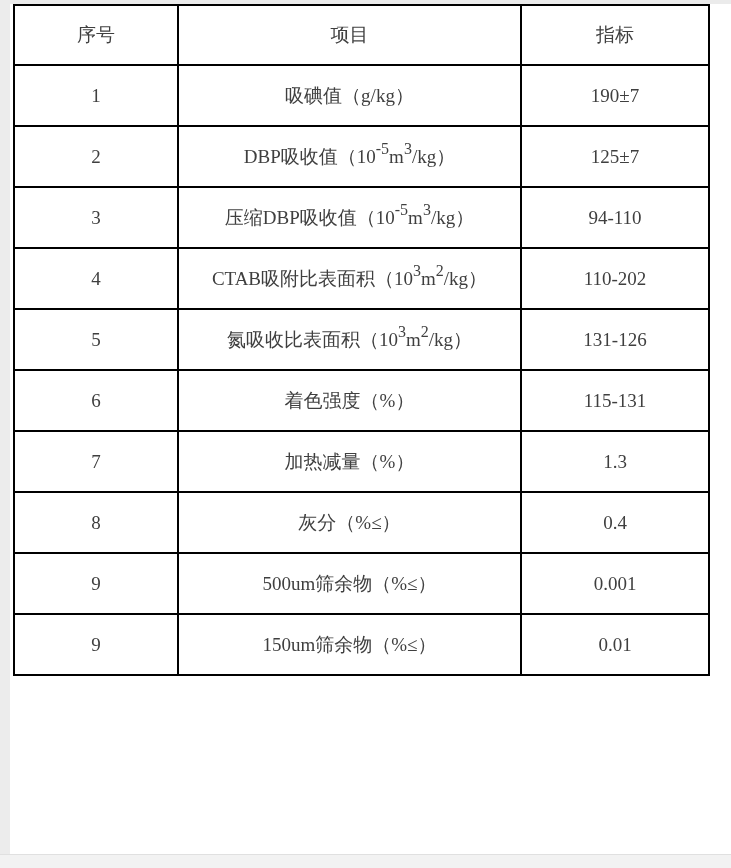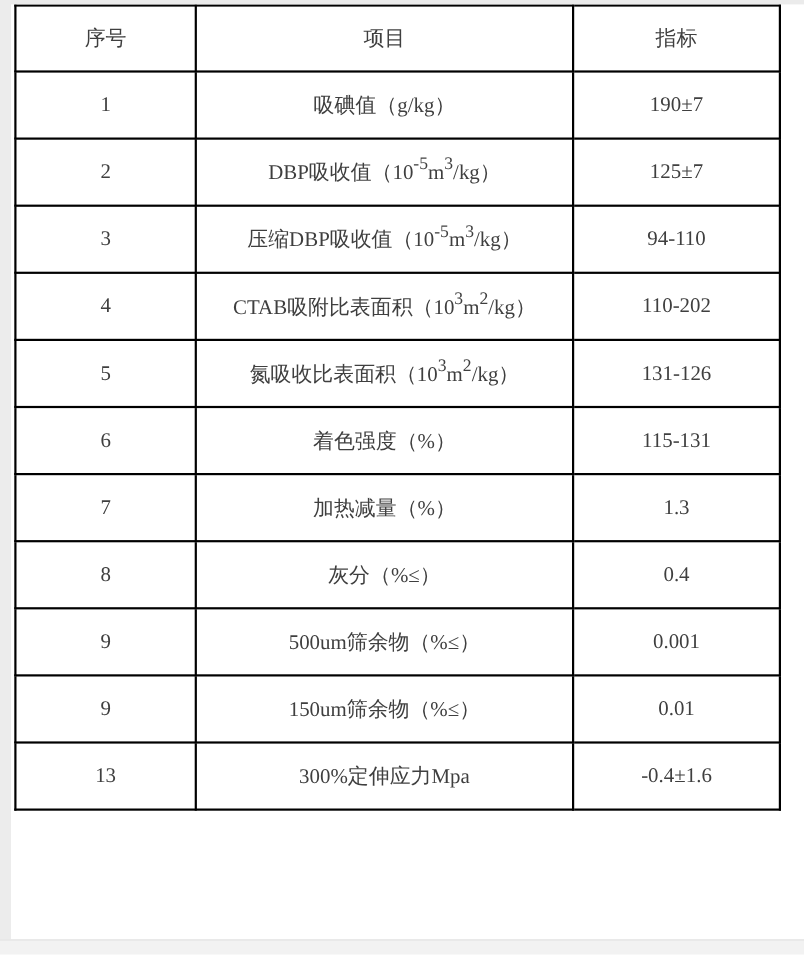--- a/index.html
+++ b/index.html
@@ -135,22 +135,17 @@
         <tr>
           <td>9</td>
           <td>500um筛余物（%≤）</td>
           <td>0.001</td>
         </tr>
         <tr>
           <td>9</td>
           <td>150um筛余物（%≤）</td>
           <td>0.01</td>
         </tr>
-        <tr>
-          <td>13</td>
-          <td>300%定伸应力Mpa</td>
-          <td>-0.4±1.6</td>
-        </tr>
       </tbody>
   </table>
 
   <div class="strip-bottom"></div>
 </div>
 
 </body></html>

